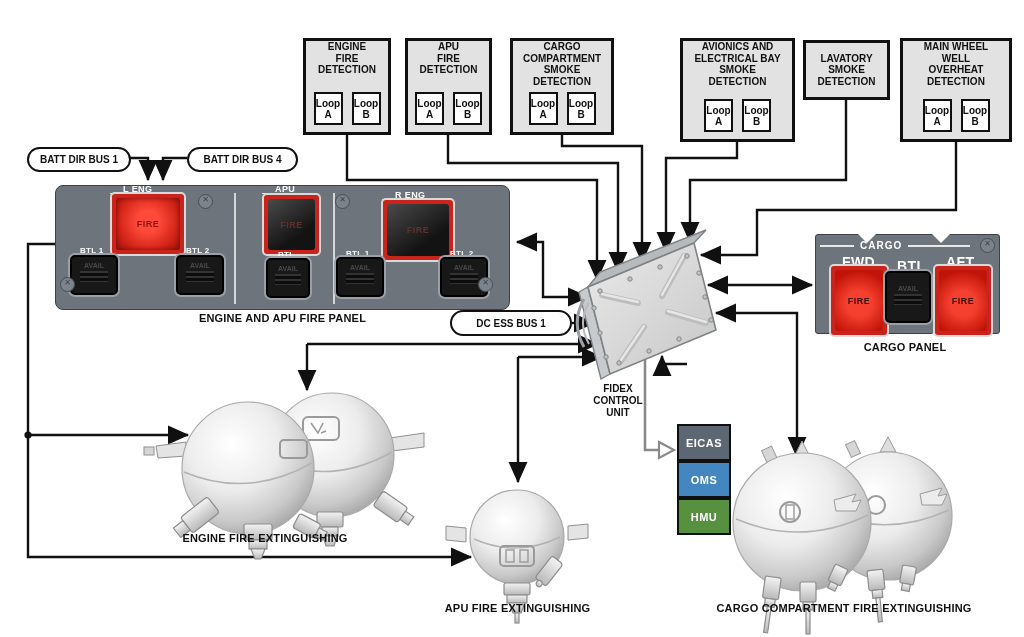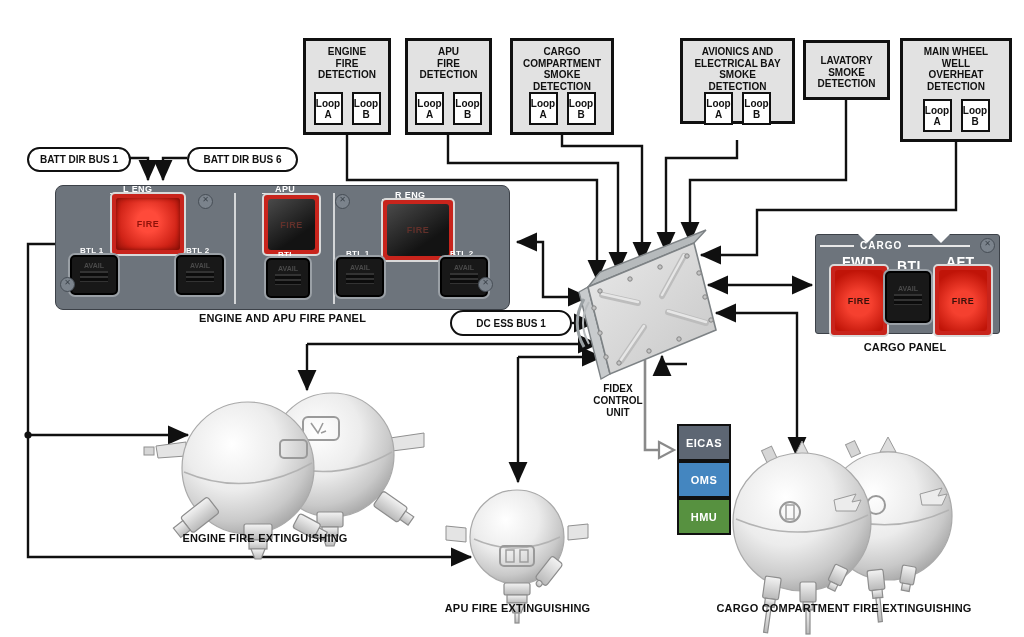--- a/index.html
+++ b/index.html
@@ -2,21 +2,21 @@
 <html><head>
 <meta charset="utf-8">
 <style>
   html,body{margin:0;padding:0;background:#fff;}
   #canvas{position:relative;width:1024px;height:637px;background:#fff;overflow:hidden;
           font-family:"Liberation Sans",sans-serif;color:#101010;}
   #wires{position:absolute;left:0;top:0;z-index:0;}
   .abs{position:absolute;box-sizing:border-box;}
   
   .det-box{background:#e2e2e2;border:3px solid #101010;z-index:2;display:flex;flex-direction:column;
-           align-items:center;padding-top:5px;}
+           align-items:center;}
   .det-title{font-size:10px;line-height:11.5px;font-weight:bold;text-align:center;white-space:pre-line;}
   .loops{display:flex;gap:9px;margin-top:auto;margin-bottom:7px;}
   .loop{width:29px;height:33px;background:#fff;border:2px solid #101010;font-size:10px;line-height:11px;
         font-weight:bold;display:flex;align-items:center;justify-content:center;text-align:center;white-space:pre-line;box-sizing:border-box;}
   
   .pill{background:#fff;border:2.5px solid #101010;border-radius:14px;font-weight:bold;font-size:10px;
         display:flex;align-items:center;justify-content:center;z-index:2;}
   
   .panel{background:#6d747c;border:1px solid #3c4148;border-radius:8px;z-index:2;}
   .divider{position:absolute;width:2px;background:#d4d6d8;}
@@ -278,21 +278,21 @@
 COMPARTMENT
 SMOKE
 DETECTION</span>
     <div class="loops">
       <div class="loop">Loop
 A</div>
       <div class="loop">Loop
 B</div>
     </div>
   </div>
-  <div class="abs det-box" style="left:680px;top:38px;width:115px;height:86px;">
+  <div class="abs det-box" style="left:680px;top:38px;width:115px;height:104px;">
     <span class="det-title">AVIONICS AND
 ELECTRICAL BAY
 SMOKE
 DETECTION</span>
     <div class="loops">
       <div class="loop">Loop
 A</div>
       <div class="loop">Loop
 B</div>
     </div>
@@ -309,21 +309,21 @@
 DETECTION</span>
     <div class="loops">
       <div class="loop">Loop
 A</div>
       <div class="loop">Loop
 B</div>
     </div>
   </div>
 
   <div class="abs pill" style="left:27px;top:147px;width:104px;height:25px;">BATT DIR BUS 1</div>
-  <div class="abs pill" style="left:187px;top:147px;width:111px;height:25px;">BATT DIR BUS 6</div>
+  <div class="abs pill" style="left:187px;top:147px;width:111px;height:25px;">BATT DIR BUS 4</div>
   <div class="abs pill" style="left:450px;top:310px;width:122px;height:26px;">DC ESS BUS 1</div>
 
   <div class="abs panel" style="left:55px;top:185px;width:455px;height:125px;">
     <div class="divider" style="left:178px;top:7px;height:111px;"></div>
     <div class="divider" style="left:277px;top:7px;height:111px;"></div>
   </div>
   <div class="sec-label" style="left:110px;top:184px;">
       <span>L ENG</span>
     </div>
   <div class="sec-label" style="left:262px;top:184px;">

